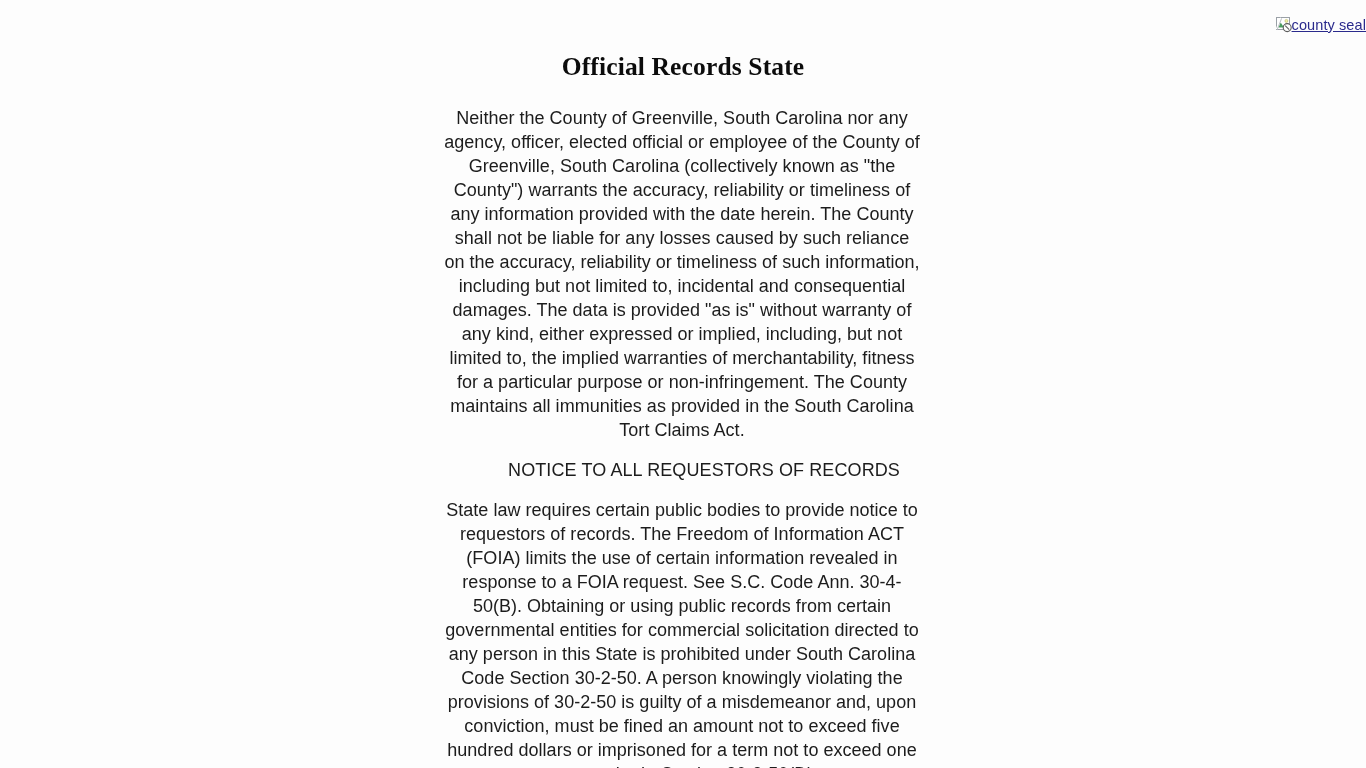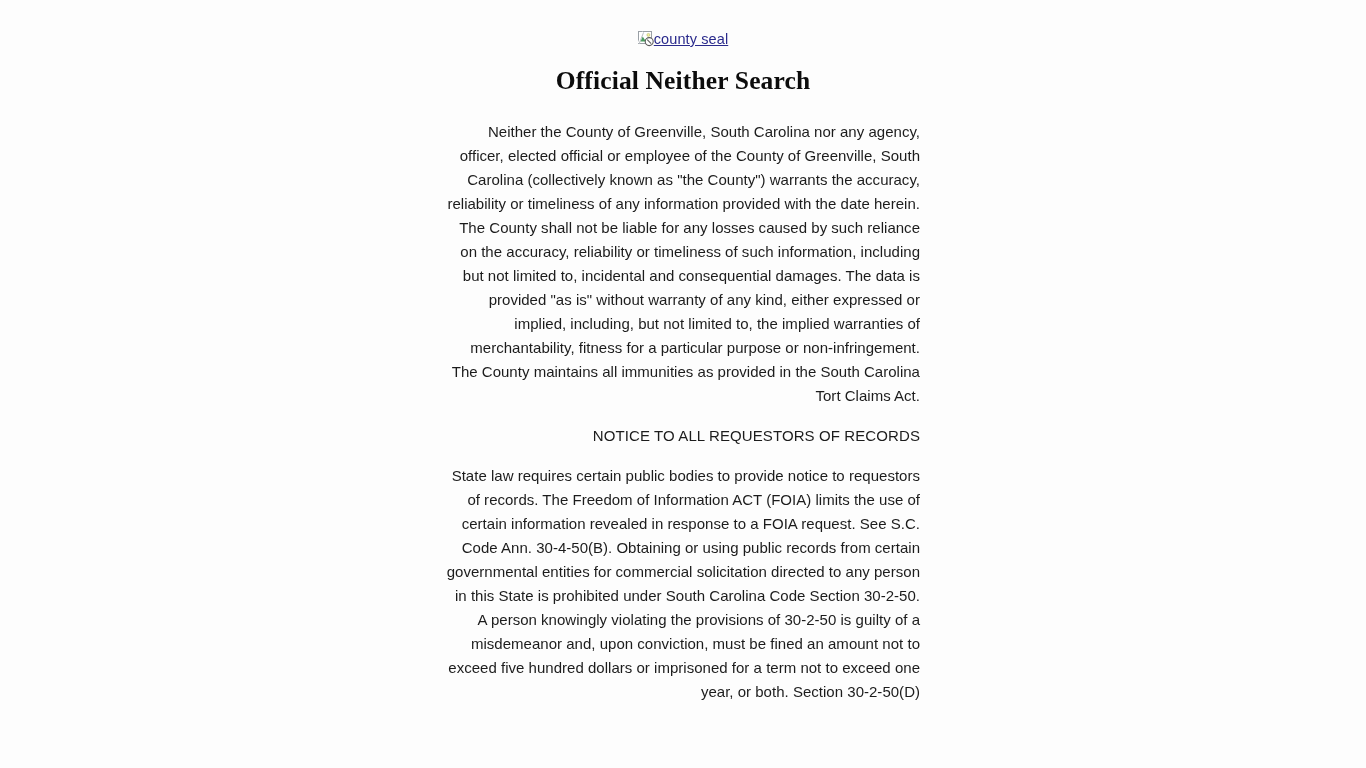--- a/index.html
+++ b/index.html
@@ -18,22 +18,22 @@
 
   .page {
     width: 1366px;
     height: 768px;
     position: relative;
     background: #fdfdfd;
   }
 
   
   .seal-row {
-    text-align: center;
-    padding-top: 31px;
+    text-align: right;
+    padding-top: 17px;
     line-height: 1;
   }
   .broken-img-link {
     display: inline-block;
     text-decoration: none;
     vertical-align: top;
     white-space: nowrap;
   }
   .broken-img-glyph {
     display: inline-block;
@@ -76,24 +76,24 @@
     margin: 0 auto;
     padding-left: 0;
     box-sizing: border-box;
     margin-top: 0;
     position: relative;
     left: -1px;
   }
   .para {
     margin: 0 0 16px 0;
     font-family: "Liberation Sans", sans-serif;
-    font-size: 15px;
+    font-size: 18px;
     line-height: 24px;
     color: #1c1c1c;
-    text-align: right;
+    text-align: center;
     letter-spacing: 0.02px;
   }
   .para.first {
     padding-top: 24px;
   }
   .para.notice-head {
     letter-spacing: 0.1px;
     margin-left: 44px;
   }
   .para.last {
@@ -114,21 +114,21 @@
           <circle cx="10.4" cy="3.9" r="1.5" fill="#f0f0a0" stroke="#b9b96a" stroke-width="0.6"></circle>
           <path d="M0.8 12.2 L5.2 1.0" stroke="#ffffff" stroke-width="2.1" fill="none"></path>
           <path d="M1.2 12.6 L5.6 1.4" stroke="#9aa0a6" stroke-width="0.7" fill="none"></path>
           <circle cx="11.2" cy="10.6" r="4.0" fill="#ffffff" stroke="#5b5b5b" stroke-width="1.1"></circle>
           <path d="M9.2 8.7 L13.2 12.6" stroke="#5b5b5b" stroke-width="1.1"></path>
         </svg>
       </span><span class="alt-text">county seal</span>
     </a>
   </div>
 
-  <h1 class="page-title">Official Neither Search</h1>
+  <h1 class="page-title">Official Records State</h1>
 
   <div class="content">
     <p class="para first">Neither the County of Greenville, South Carolina nor any agency, officer, elected official or employee of the County of Greenville, South Carolina (collectively known as "the County") warrants the accuracy, reliability or timeliness of any information provided with the date herein. The County shall not be liable for any losses caused by such reliance on the accuracy, reliability or timeliness of such information, including but not limited to, incidental and consequential damages. The data is provided "as is" without warranty of any kind, either expressed or implied, including, but not limited to, the implied warranties of merchantability, fitness for a particular purpose or non-infringement. The County maintains all immunities as provided in the South Carolina Tort Claims Act.</p>
     <p class="para notice-head">NOTICE TO ALL REQUESTORS OF RECORDS</p>
     <p class="para">State law requires certain public bodies to provide notice to requestors of records. The Freedom of Information ACT (FOIA) limits the use of certain information revealed in response to a FOIA request. See S.C. Code Ann. 30-4-50(B). Obtaining or using public records from certain governmental entities for commercial solicitation directed to any person in this State is prohibited under South Carolina Code Section 30-2-50. A person knowingly violating the provisions of 30-2-50 is guilty of a misdemeanor and, upon conviction, must be fined an amount not to exceed five hundred dollars or imprisoned for a term not to exceed one year, or both. Section 30-2-50(D)</p>
   </div>
 
 </div>
 
 </body></html>

